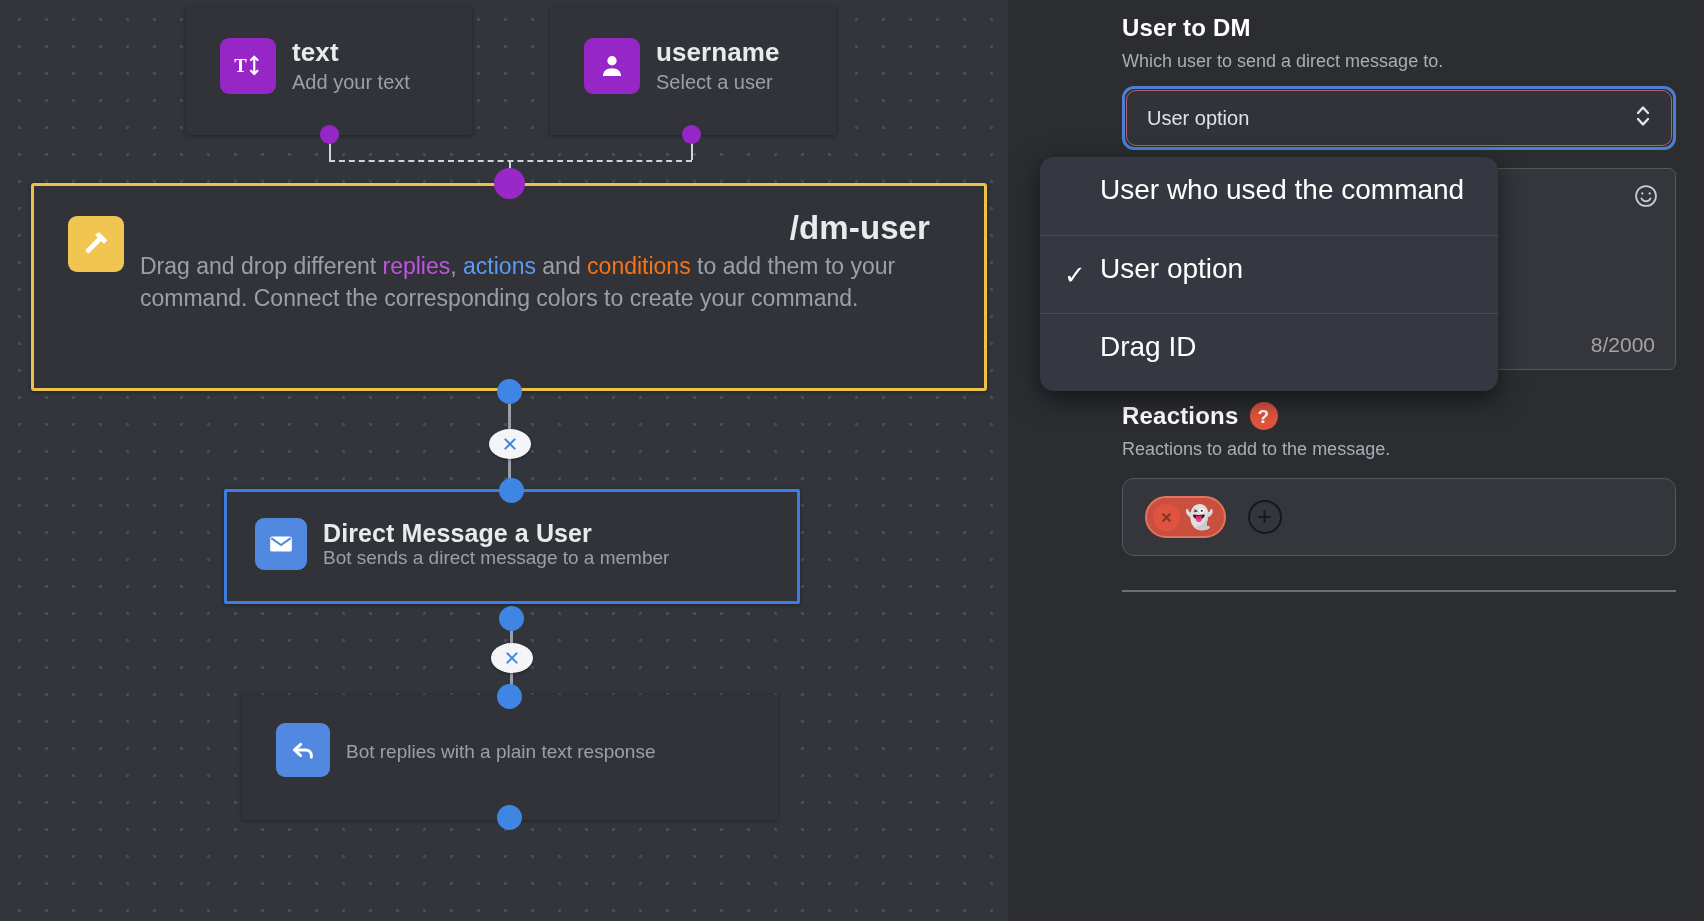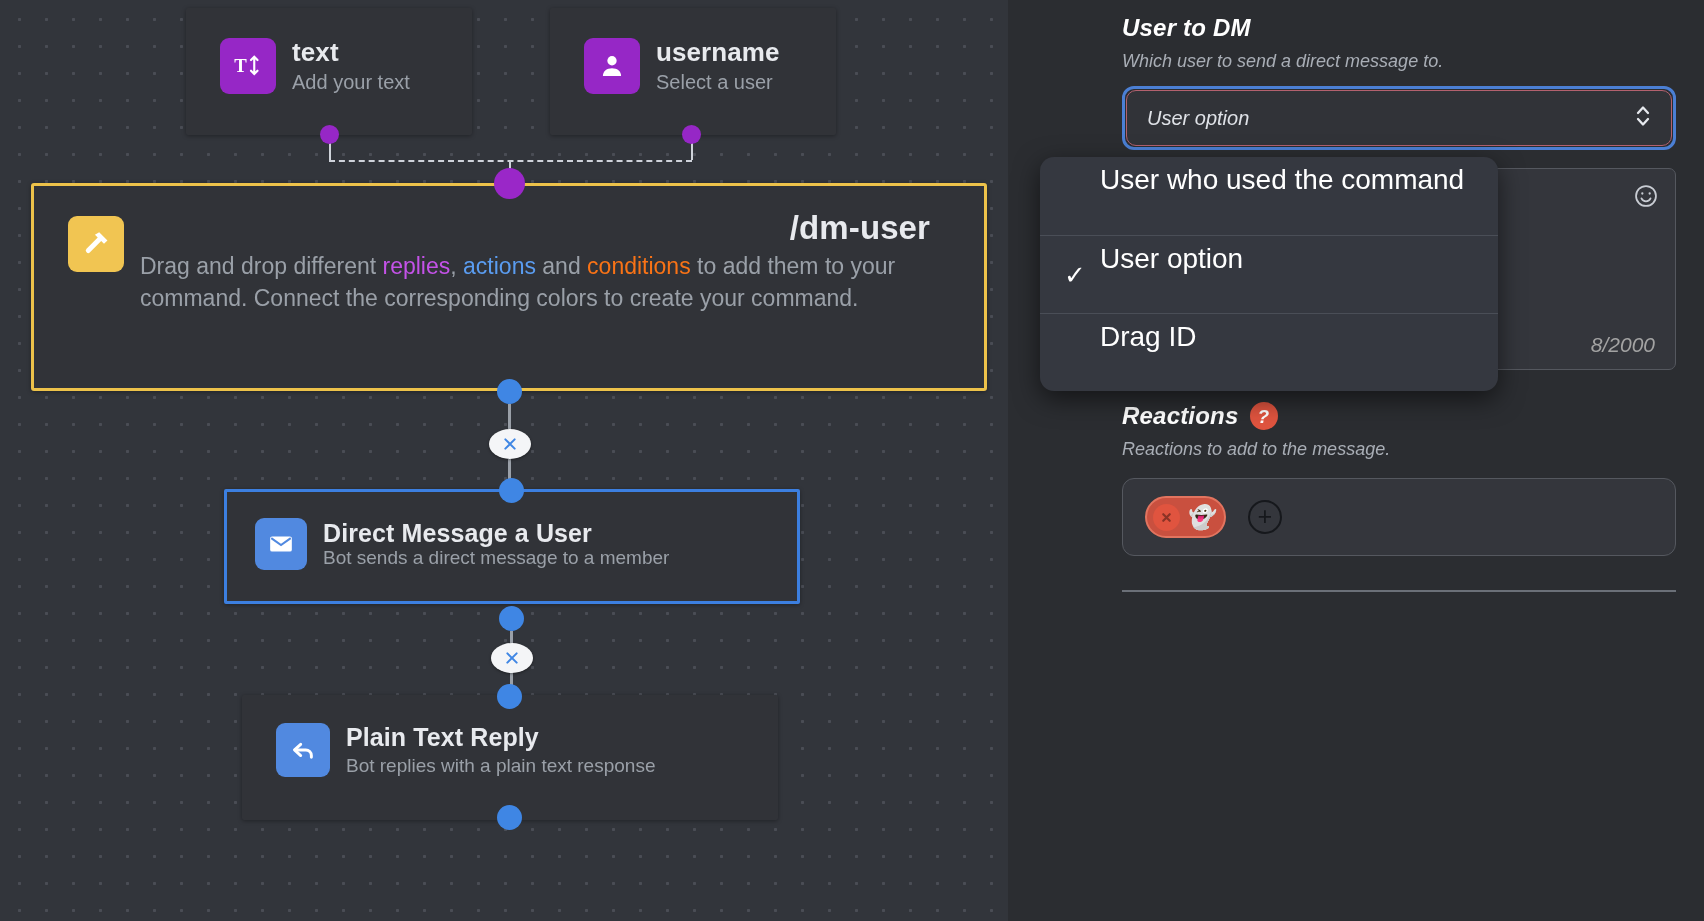--- a/index.html
+++ b/index.html
@@ -189,21 +189,20 @@
   .del-btn svg { display: block; }
 
   
   .panel {
     position: relative;
     width: 596px;
     height: 921px;
     background: #2b2d31;
     padding: 14px 28px 12px 14px;
     z-index: 6;
-    font-style: italic;
   }
 
   .field-label {
     color: #ffffff;
     font-size: 24px;
     font-weight: 700;
     letter-spacing: .2px;
     display: flex;
     align-items: center;
     gap: 11px;
@@ -245,21 +244,21 @@
     top: 157px;
     width: 458px;
     background: #353840;
     border-radius: 14px;
     box-shadow: 0 8px 26px rgba(0,0,0,.55);
     z-index: 40;
     overflow: hidden;
   }
   .dd-item {
     display: flex;
-    align-items: flex-start;
+    align-items: center;
     gap: 0;
     padding: 4px 20px 16px 26px;
     color: #ffffff;
     font-size: 28px;
     line-height: 1.34;
     position: relative;
     min-height: 78px;
   }
   .dd-item + .dd-item { border-top: 1px solid #4a4e57; }
   .dd-check {
@@ -457,21 +456,20 @@
 
     <div class="node" id="node-reply">
       <div class="node-inner">
         <div class="node-icon">
           <svg width="27" height="27" viewBox="0 0 24 24" fill="none" stroke="#fff" stroke-width="2.6" stroke-linecap="round" stroke-linejoin="round">
             <path d="M9.5 6.5 L4 11.5 L9.5 16.5"></path>
             <path d="M4.6 11.5 H14 a5 5 0 0 1 5 5 V18"></path>
           </svg>
         </div>
         <div class="node-texts">
-          <div class="node-title">Plain Text Reply</div>
           <div class="node-sub">Bot replies with a plain text response</div>
         </div>
       </div>
     </div>
     <div class="port port-blue" style="left:497px; top:805px;"></div>
 
     <div class="canvas-mask-right"></div>
   </div>
 
   <div class="panel">

